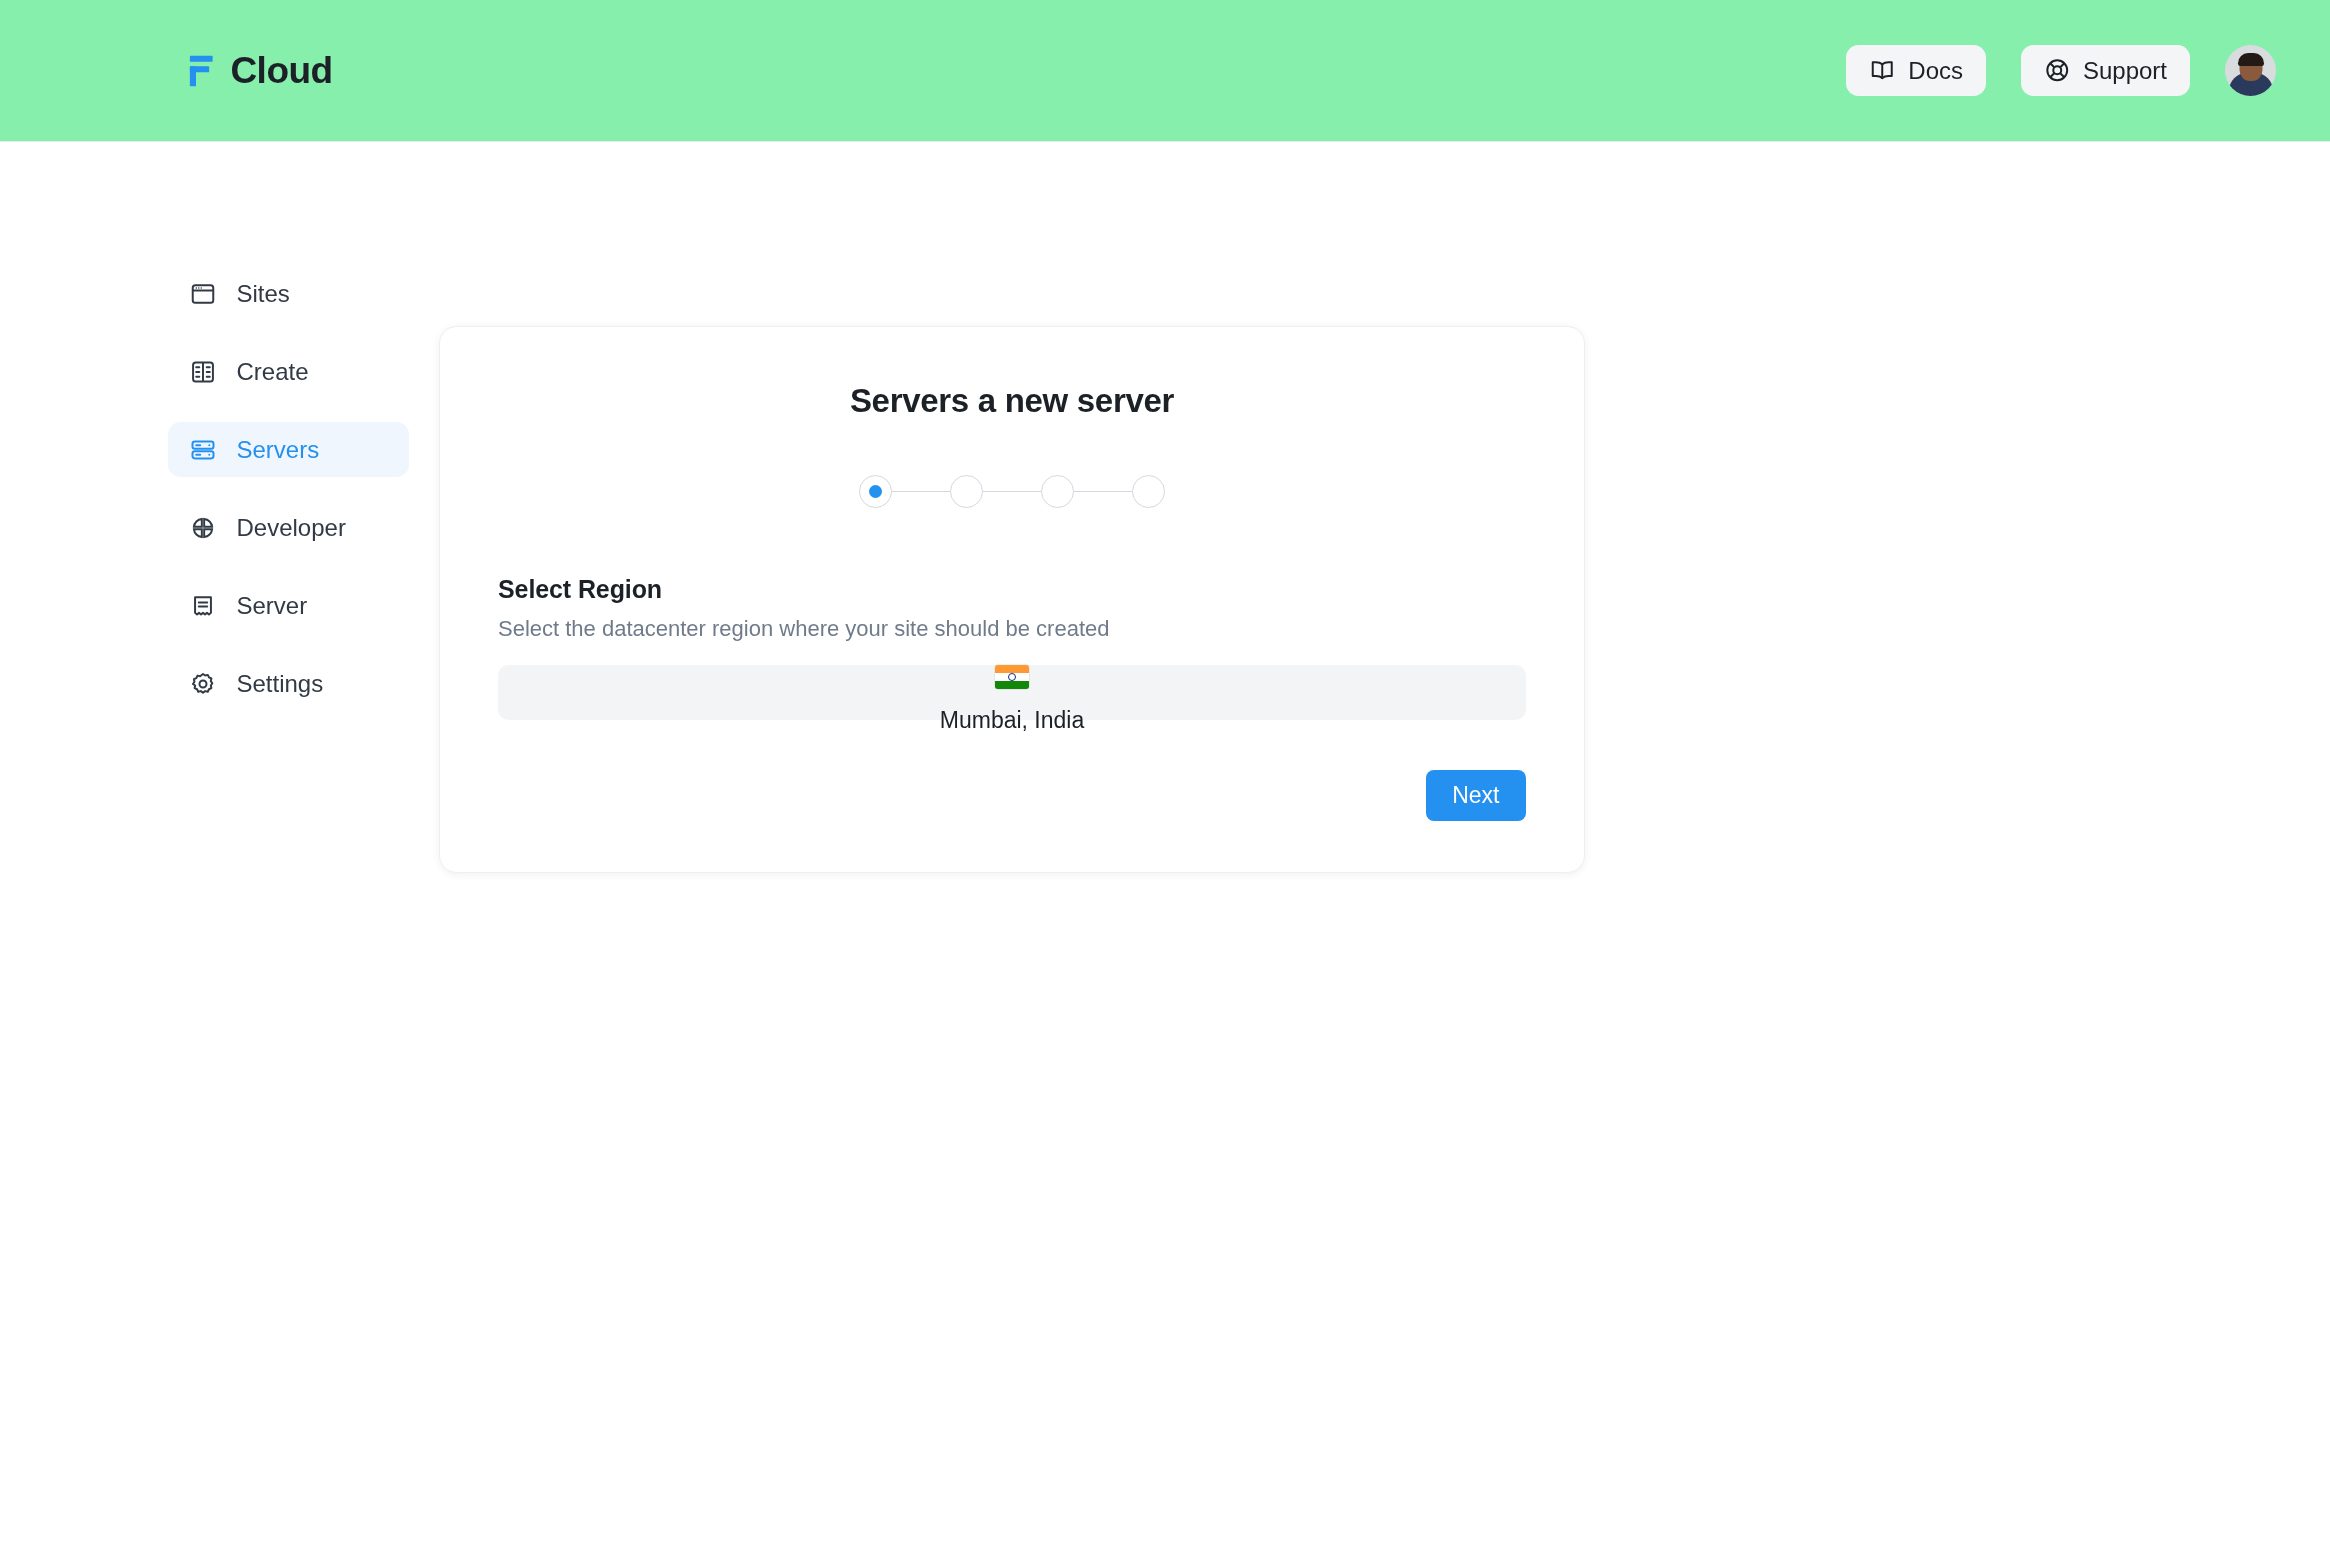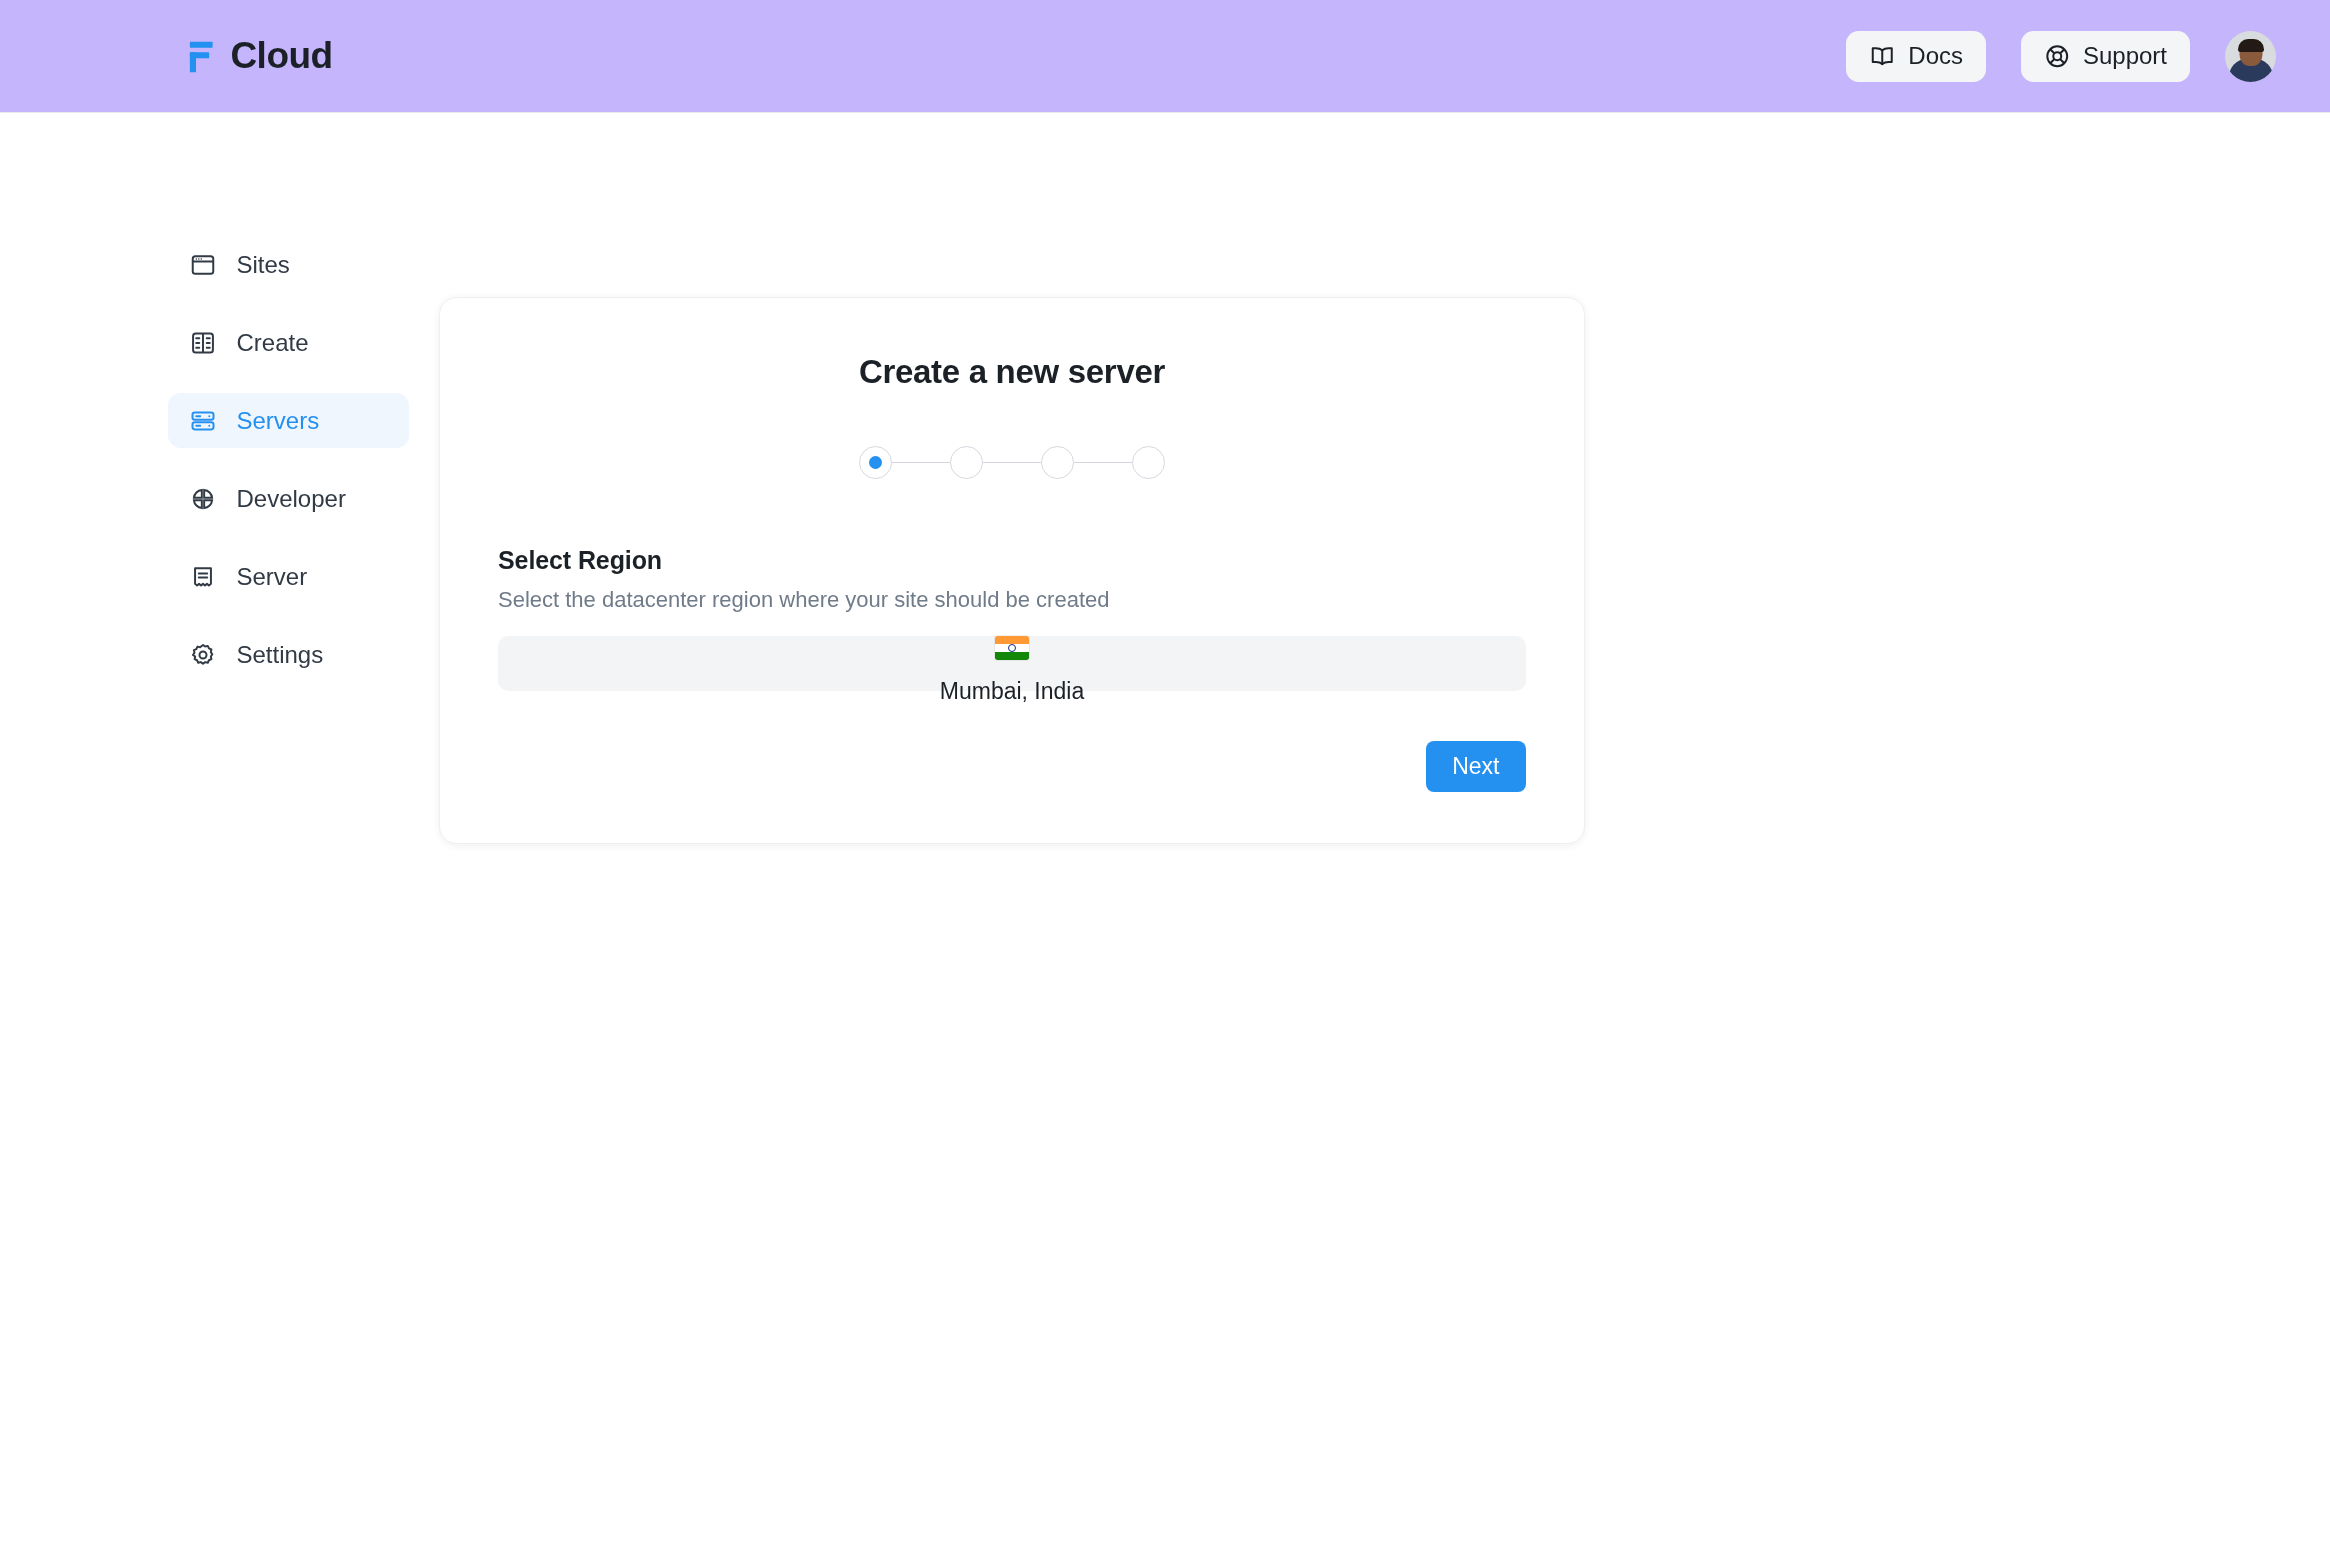--- a/index.html
+++ b/index.html
@@ -6,27 +6,27 @@
   html, body {
     width: 2330px;
     height: 1566px;
     background: #ffffff;
     font-family: "Liberation Sans", sans-serif;
     -webkit-font-smoothing: antialiased;
   }
 
   
   .header {
-    height: 113px;
+    height: 142px;
     border-bottom: 0.9px solid #E9EBEF;
     display: flex;
     align-items: center;
     justify-content: space-between;
     padding: 0 54px 0 188px;
-    background: #c4b5fd;
+    background: #86efac;
   }
   .brand {
     display: flex;
     align-items: center;
     gap: 12.4px;
   }
   .brand-mark { width: 30px; height: 35px; display: block; }
   .brand-text {
     font-size: 37px;
     font-weight: bold;
@@ -353,21 +353,21 @@
         <circle cx="12" cy="12" r="3"></circle>
         <path d="M12 3.4l1.9 1.3 2.2-.5 1 2.1 2.1 1-.5 2.2 1.3 1.9-1.3 1.9.5 2.2-2.1 1-1 2.1-2.2-.5-1.9 1.3-1.9-1.3-2.2.5-1-2.1-2.1-1 .5-2.2L3.4 12l1.3-1.9-.5-2.2 2.1-1 1-2.1 2.2.5z" stroke-linejoin="round"></path>
       </svg>
       <span class="nav-label">Settings</span>
     </div>
   </div>
 
   <div class="main">
     <div class="card">
 
-      <div class="card-title">Create a new server</div>
+      <div class="card-title">Servers a new server</div>
 
       <div class="stepper">
         <div class="step-dot">
           <div class="inner"></div>
         </div>
         <div class="step-line"></div>
         <div class="step-dot"></div>
         <div class="step-line"></div>
         <div class="step-dot"></div>
         <div class="step-line"></div>

